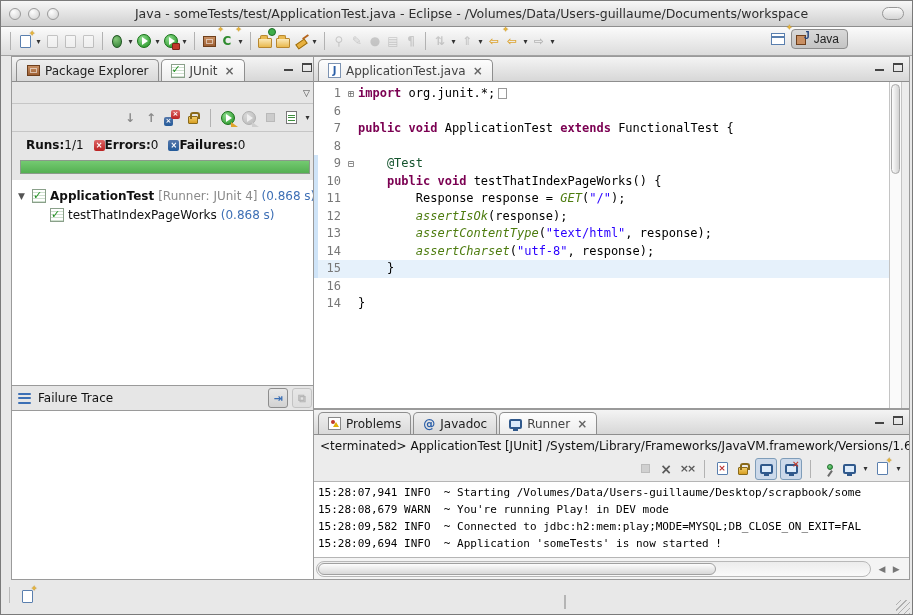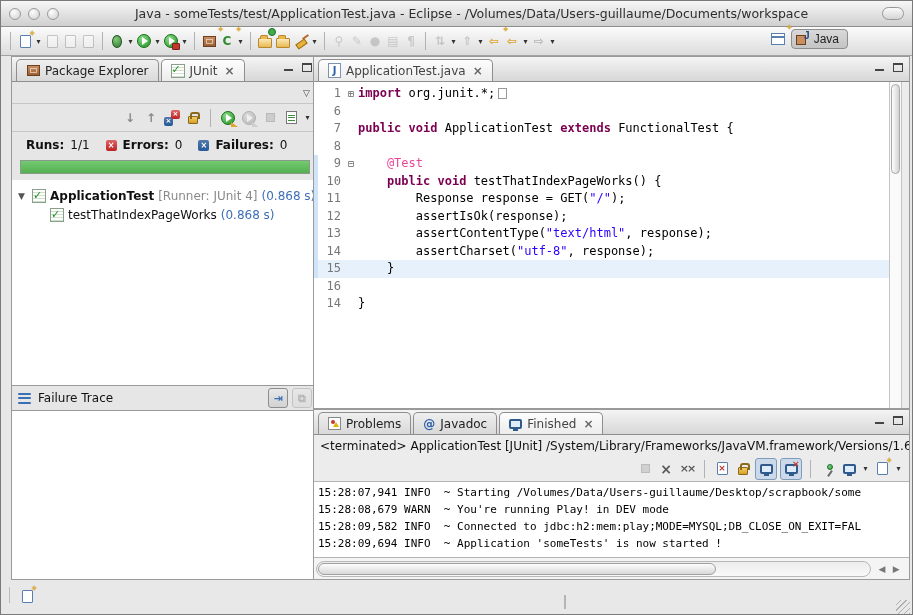--- a/index.html
+++ b/index.html
@@ -87,21 +87,21 @@
   .winbtns{position:absolute;right:6px;top:6px;display:flex;gap:8px}
   .btn-min{width:10px;height:9px;position:relative}
   .btn-min::after{content:"";position:absolute;left:0;top:6px;width:9px;height:2px;background:#444}
   .btn-max{width:10px;height:9px;border:1px solid #444;border-top:2px solid #444}
 
   
   .jrow{flex:none;background:#e6e6e6}
   .junit-status{height:22px;display:flex;align-items:center;padding:0 8px;border-bottom:1px solid #c6c6c6;font-size:12px;color:#111}
   .junit-status .menu-arrow{margin-left:auto;font-size:9px;color:#444}
   .junit-tools{height:28px;display:flex;align-items:center;justify-content:flex-end;gap:3px;padding:0 6px;border-bottom:1px solid #c6c6c6}
-  .junit-counts{height:26px;display:flex;align-items:center;gap:6px;padding:0 14px;font-size:12px}
+  .junit-counts{height:26px;display:flex;align-items:center;padding:0 14px;font-size:12px}
   .junit-counts b{font-weight:bold}
   .cnt-val{margin-right:10px}
   .sq{width:11px;height:11px;border-radius:2px;color:#fff;font-size:8px;font-weight:bold;display:inline-flex;align-items:center;justify-content:center;flex:none}
   .sq-red{background:linear-gradient(#d66,#b22)}
   .sq-blue{background:linear-gradient(#57a,#235a9a)}
   .sq::after{content:"×"}
   .failonly{position:relative;width:16px;height:16px}
   .failonly .f1{position:absolute;left:0;bottom:0;width:9px;height:9px;font-size:7px}
   .failonly .f2{position:absolute;right:0;top:0;width:9px;height:9px;font-size:7px}
   .progress-wrap{height:22px;padding:2px 8px}
@@ -128,22 +128,22 @@
   .code-lines{flex:1;padding-top:3px;font-family:"DejaVu Sans Mono","Liberation Mono",monospace;font-size:12px}
   .code-row{position:relative;display:flex;height:17.5px;line-height:17.5px;white-space:pre}
   .code-row.hl{background:#e6f1fb}
   .code-row.range::before{content:"";position:absolute;left:0;top:0;bottom:0;width:4px;background:#cfe4f8}
   .ln{width:30px;text-align:right;padding-right:3px;color:#787878;flex:none}
   .fold{width:14px;text-align:center;color:#666;font-size:10px;flex:none}
   .codeseg{white-space:pre}
   .seg-kw{color:#7b0052;font-weight:bold}
   .seg-pl{color:#000}
   .seg-str{color:#2a00ff}
-  .seg-it{color:#000000;}
-  .seg-ann{color:#ec4899}
+  .seg-it{color:#4d7c0f;font-style:italic}
+  .seg-ann{color:#14532d}
   .seg-box{display:inline-block;width:9px;height:11px;border:1px solid #999;background:#fff;margin-left:3px;vertical-align:middle}
   .vscroll{width:12px;flex:none;border-left:1px solid #c4c4c4;background:#fafafa;position:relative}
   .vthumb{position:absolute;left:1px;top:2px;width:9px;height:90px;border-radius:5px;background:linear-gradient(90deg,#fdfdfd,#d3d3d3);border:1px solid #a8a8a8}
   .oruler{width:8px;flex:none;border-left:1px solid #c4c4c4;background:#ececec}
 
   
   .tabicon-problems{width:13px;height:13px;background:#fff;border:1px solid #888;position:relative;flex:none}
   .tabicon-problems::before{content:"";position:absolute;left:2px;top:2px;width:4px;height:4px;border-radius:50%;background:#c0392b}
   .tabicon-problems::after{content:"";position:absolute;left:4px;bottom:2px;width:0;height:0;border-left:3px solid transparent;border-right:3px solid transparent;border-bottom:5px solid #e2b007}
   .tabicon-at{color:#2b5fa8;font-weight:bold;font-size:12px}
@@ -407,21 +407,21 @@
           <div class="tab">
             <span class="tabicon-problems"></span>
             <span>Problems</span>
           </div>
           <div class="tab">
             <span class="tabicon-at">@</span>
             <span>Javadoc</span>
           </div>
           <div class="tab active">
             <span class="mon"></span>
-            <span>Finished</span>
+            <span>Runner</span>
             <span class="tabclose">×</span>
           </div>
           <div class="winbtns">
             <span class="btn-min"></span>
             <span class="btn-max"></span>
           </div>
         </div>
 
         <div class="console-status">&lt;terminated&gt; ApplicationTest [JUnit] /System/Library/Frameworks/JavaVM.framework/Versions/1.6.0/Home/</div>
 

